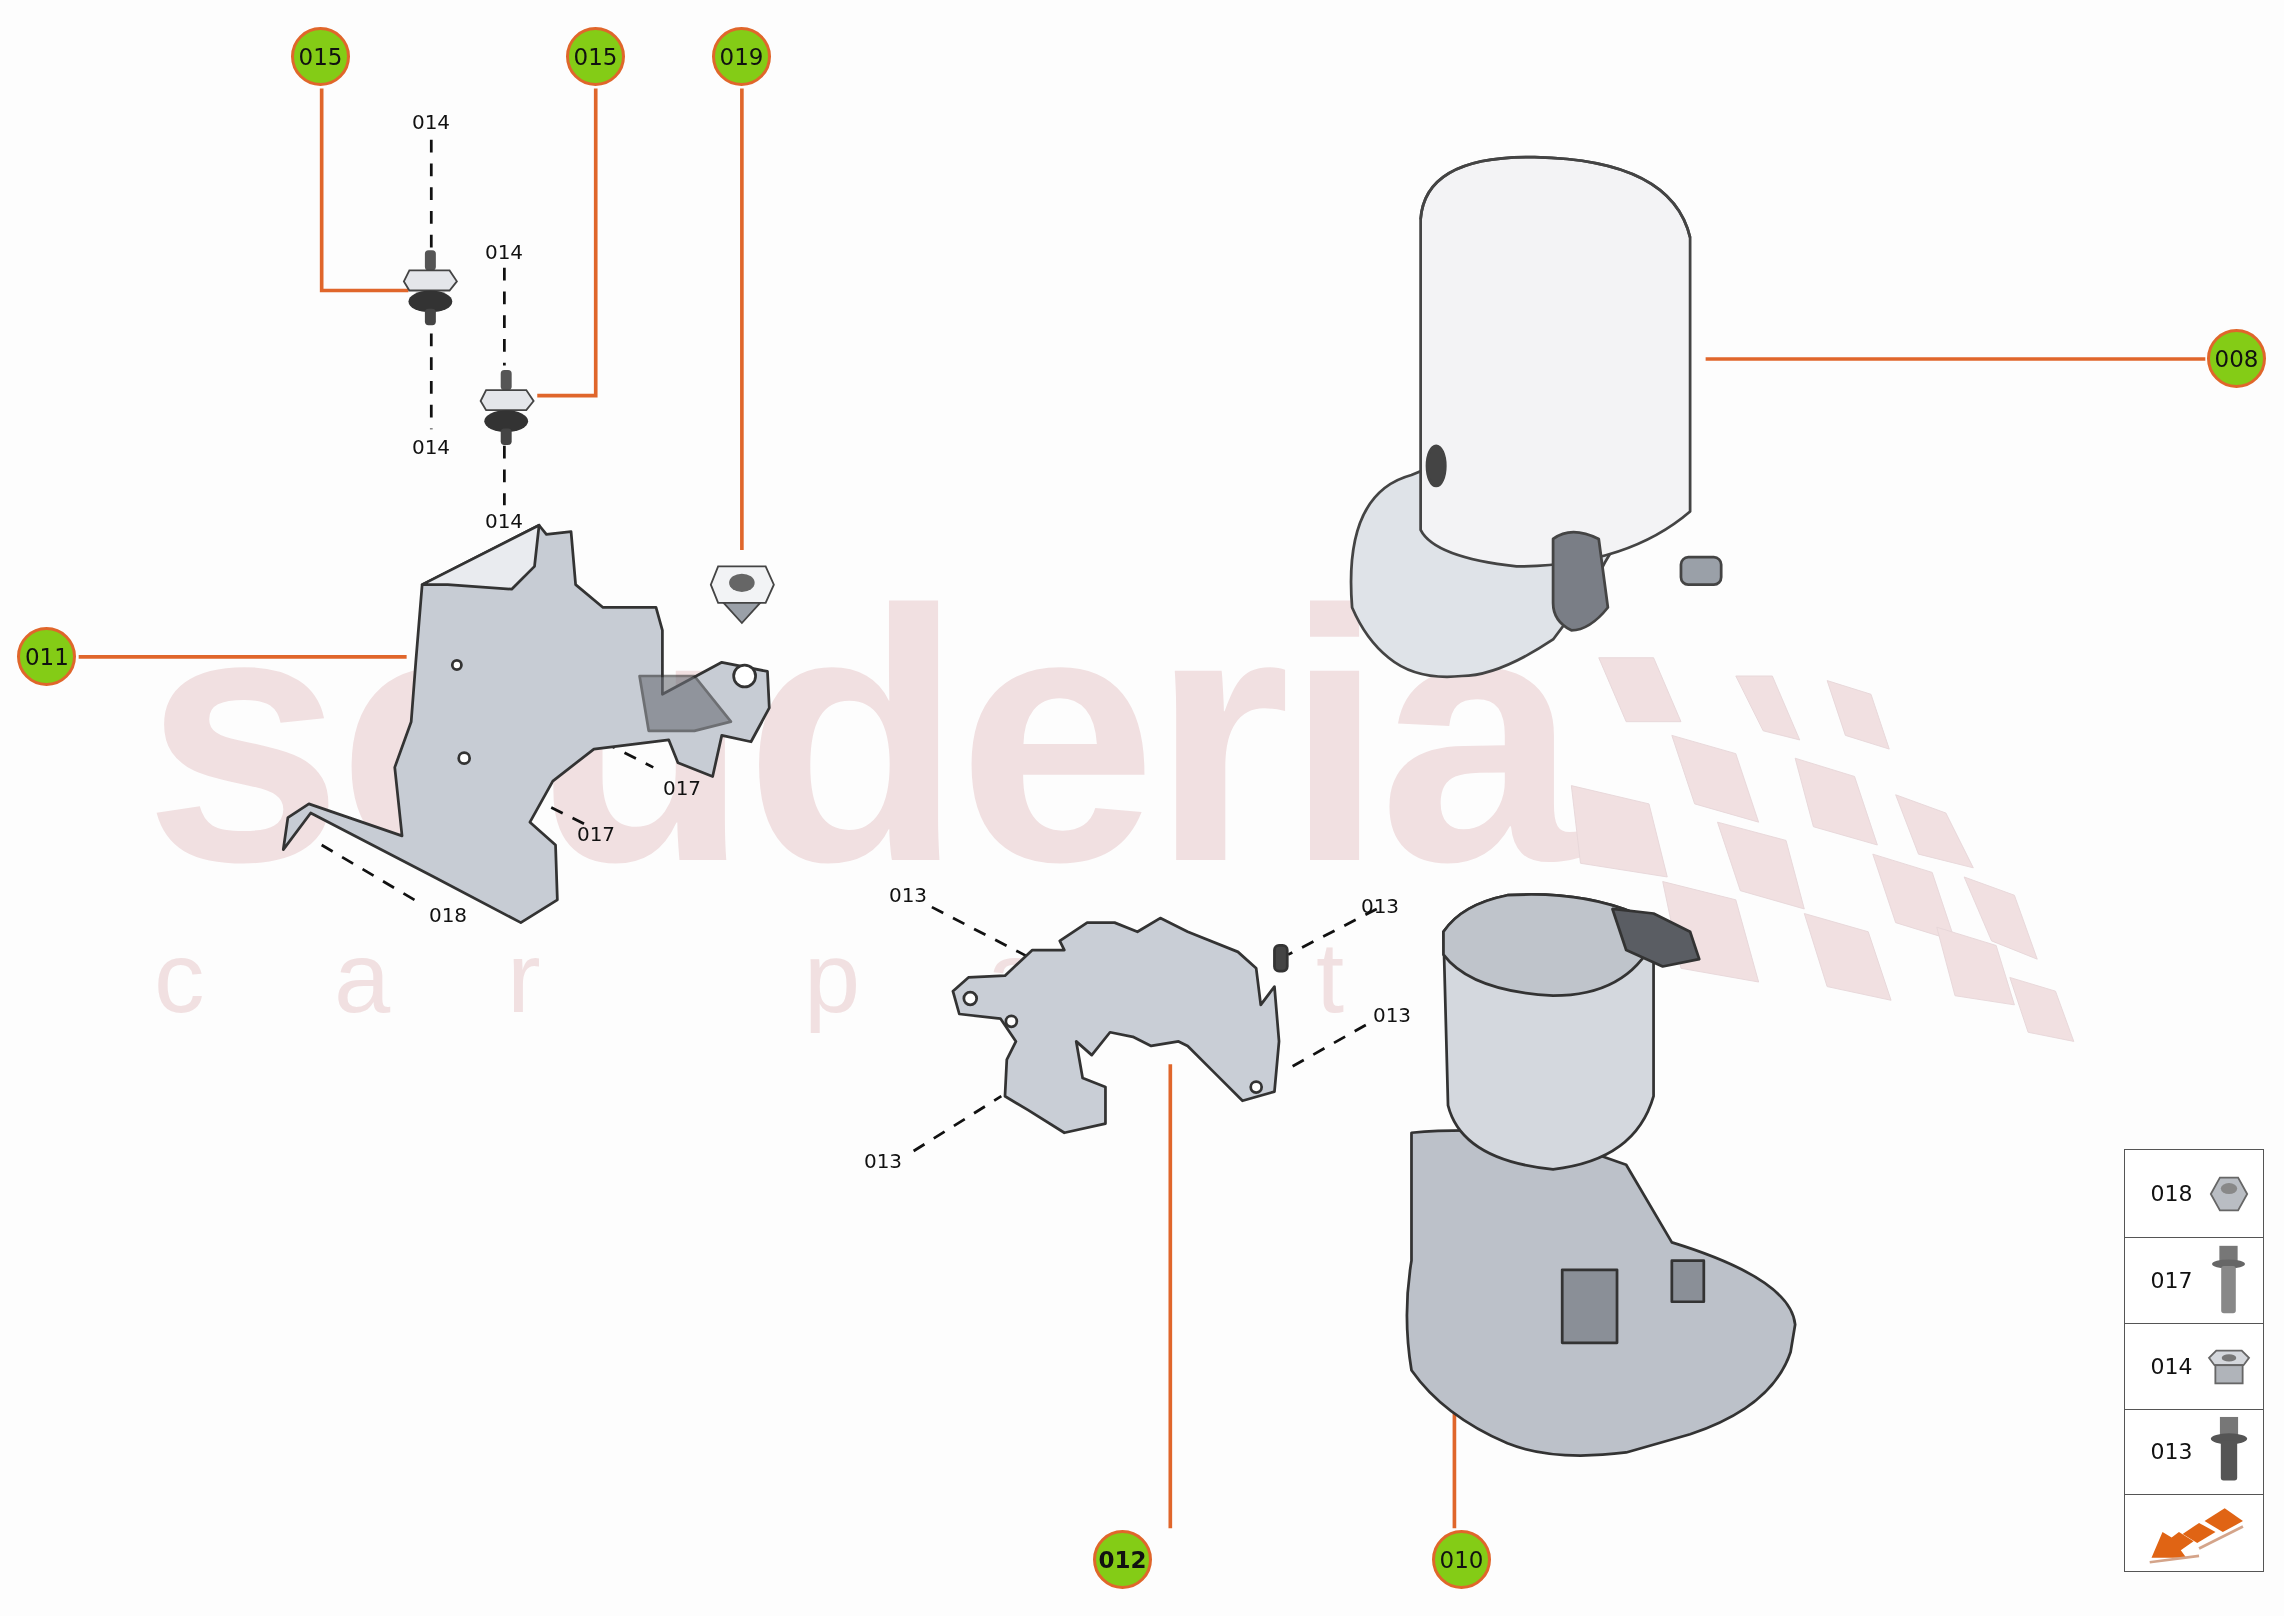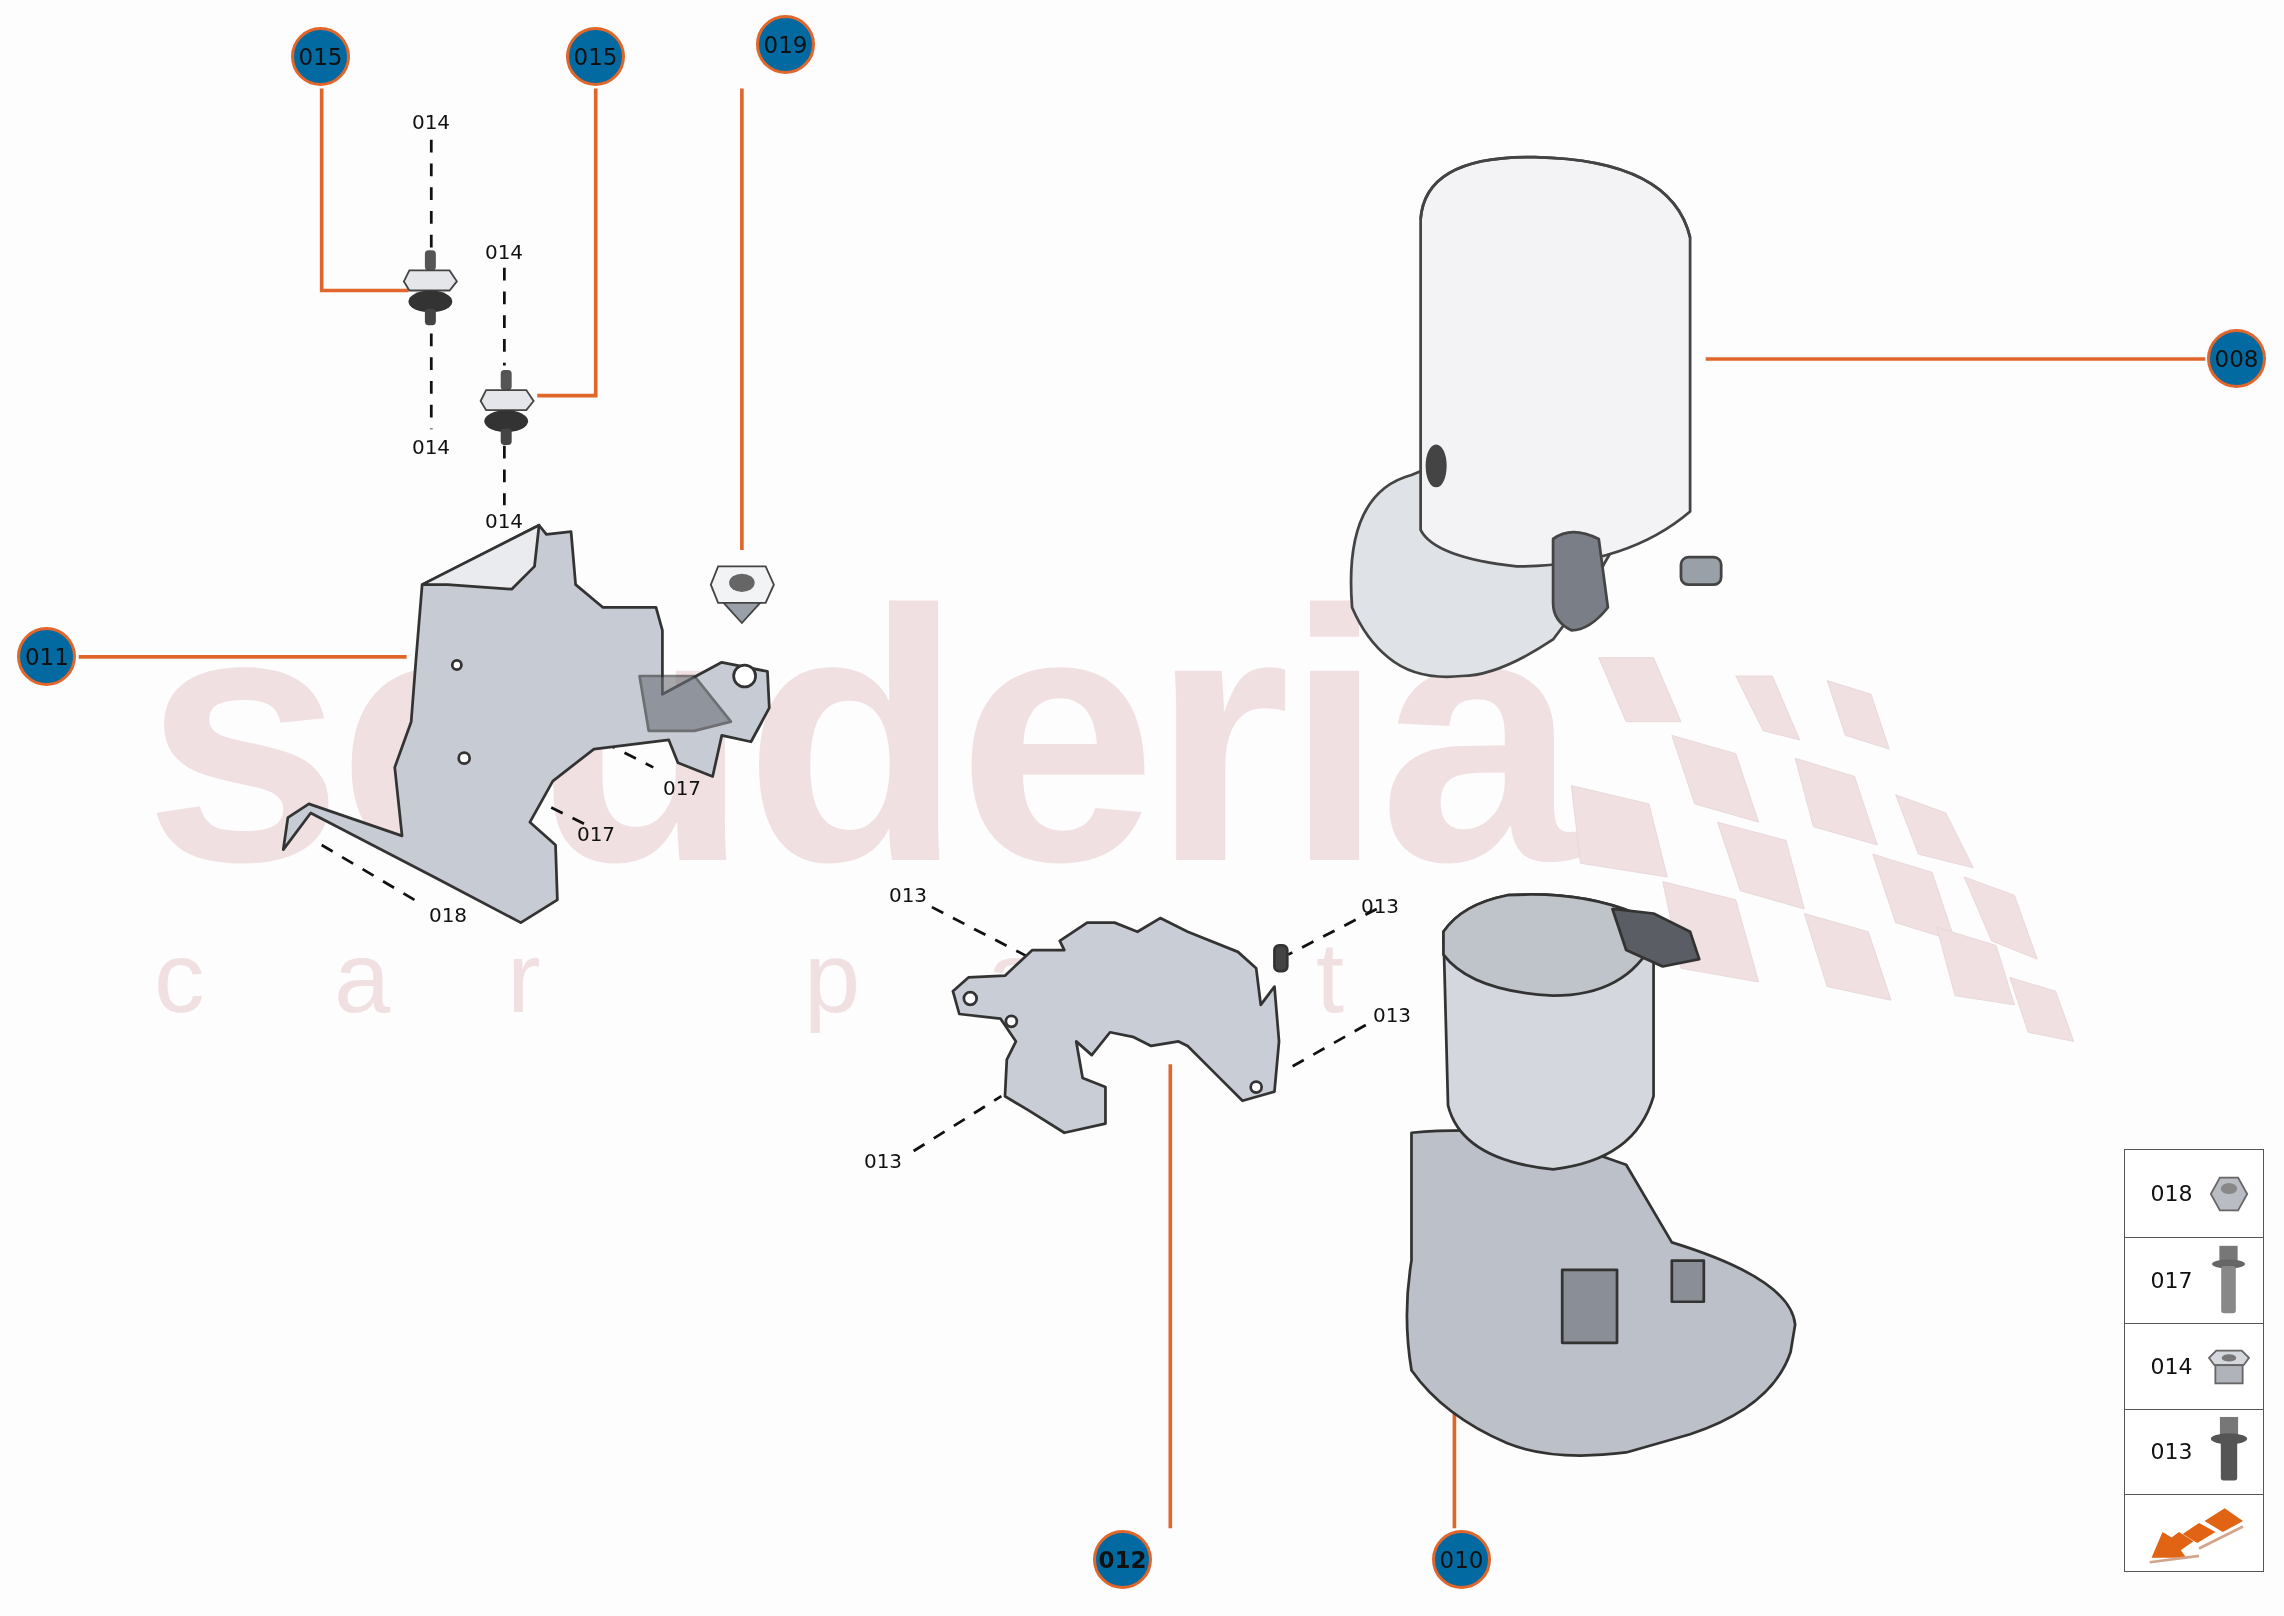--- a/index.html
+++ b/index.html
@@ -1,19 +1,19 @@
 <!DOCTYPE html>
 <html style="font-size:14.6px"><head>
 <meta charset="utf-8">
 <style>
   html, body { margin:0; padding:0; background:#fdfdfd; }
   body { width:2284px; height:1616px; position:relative; overflow:hidden; font-family:"DejaVu Sans", sans-serif; }
   #stage { position:absolute; left:0; top:0; width:2284px; height:1616px; }
   .wm-word { position:absolute; font-family:"Liberation Sans", sans-serif; font-weight:bold; color:#f1e0e1; line-height:1; white-space:nowrap; }
-  .callout { position:absolute; width:53px; height:53px; border:3.7px solid #e0662b; border-radius:50%; background:#0369a1; box-sizing:content-box;
+  .callout { position:absolute; width:53px; height:53px; border:3.7px solid #e0662b; border-radius:50%; background:#84cc16; box-sizing:content-box;
              display:flex; align-items:center; justify-content:center; font-family:"DejaVu Sans", sans-serif; font-size:23px; color:#111; cursor:pointer;text-align:right; }
   .lbl { position:absolute; font-family:"DejaVu Sans", sans-serif; font-size:20px; color:#111; transform:translate(-50%,-50%); white-space:nowrap; }
   #legend { position:absolute; left:2124px; top:1149px; width:140px; height:423px; border:1.8px solid #555; background:#fff; box-sizing:border-box; }
   .leg-row { position:absolute; left:0; width:100%; border-bottom:1.8px solid #555; box-sizing:border-box; display:flex; align-items:center; cursor:pointer; }
   .leg-row .code { font-family:"DejaVu Sans", sans-serif; font-size:22px; color:#111; margin-left:25.6px; width:55px; }
   .leg-row .ico { width:46px; height:64px; display:flex; align-items:center; justify-content:center; }
   .leg-row.last { border-bottom:none; justify-content:center; }
   svg { overflow:visible; }
 </style>
 </head>
@@ -125,21 +125,21 @@
       <path d="M1580,1020 Q1600,990 1650,980 Q1730,975 1790,1000 L1810,1030 L1810,1200 Q1790,1270 1700,1280 Q1600,1270 1585,1210 Z" fill="#d4d8de"></path>
       <path d="M1580,1020 Q1600,990 1650,980 Q1730,975 1790,1000 L1810,1030 Q1780,1090 1700,1090 Q1610,1085 1580,1045 Z" fill="#bfc4cb"></path>
       <path d="M1765,995 L1810,1000 L1850,1020 L1860,1050 L1820,1058 L1780,1040 Z" fill="#5a5d63"></path>
       <rect x="1710" y="1390" width="60" height="80" fill="#8a8f97"></rect>
       <rect x="1830" y="1380" width="35" height="45" fill="#8a8f97"></rect>
     </g>
   </svg>
 
   <div class="callout" style="left:291px; top:27.4px;">015</div>
   <div class="callout" style="left:566px; top:27.4px;">015</div>
-  <div class="callout" style="left:712px; top:15px;margin-left:44px;">019</div>
+  <div class="callout" style="left:712px; top:27px;">019</div>
   <div class="callout" style="left:2207px; top:329px;">008</div>
   <div class="callout" style="left:17.4px; top:627px;">011</div>
   <div class="callout" style="left:1093px; top:1530px;font-weight:bold;">012</div>
   <div class="callout" style="left:1424px; top:1530px;margin-left:8px;">010</div>
 
   <span class="lbl" style="left:431px; top:122px;">014</span>
   <span class="lbl" style="left:504px; top:252px;">014</span>
   <span class="lbl" style="left:431px; top:447px;">014</span>
   <span class="lbl" style="left:504px; top:521px;">014</span>
   <span class="lbl" style="left:682px; top:788px;">017</span>

